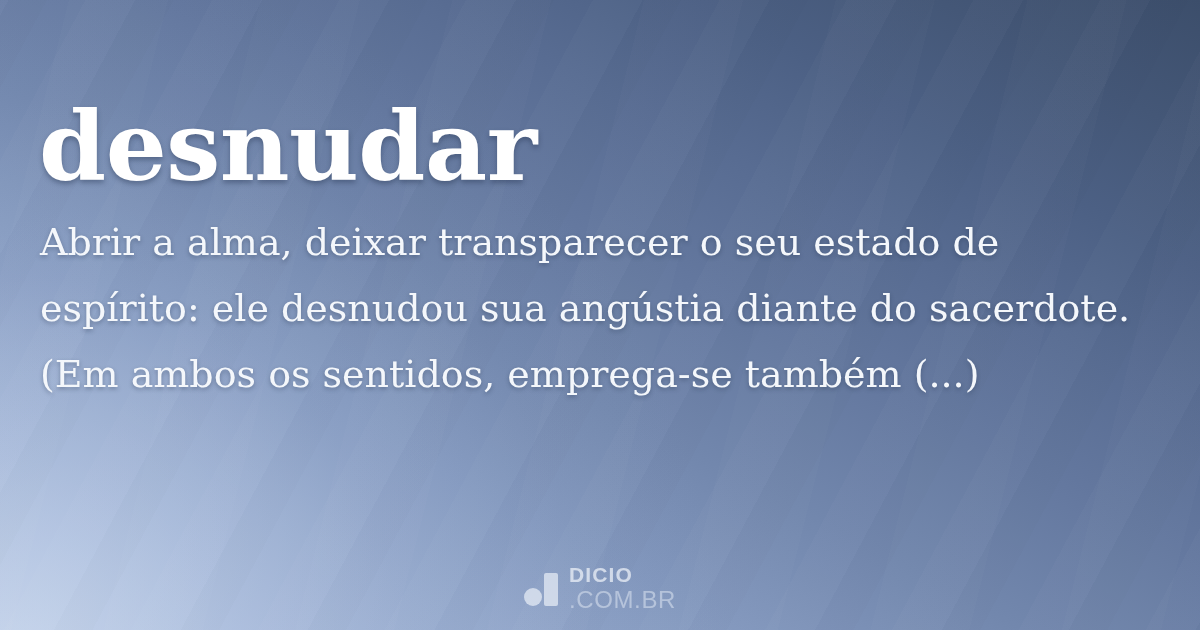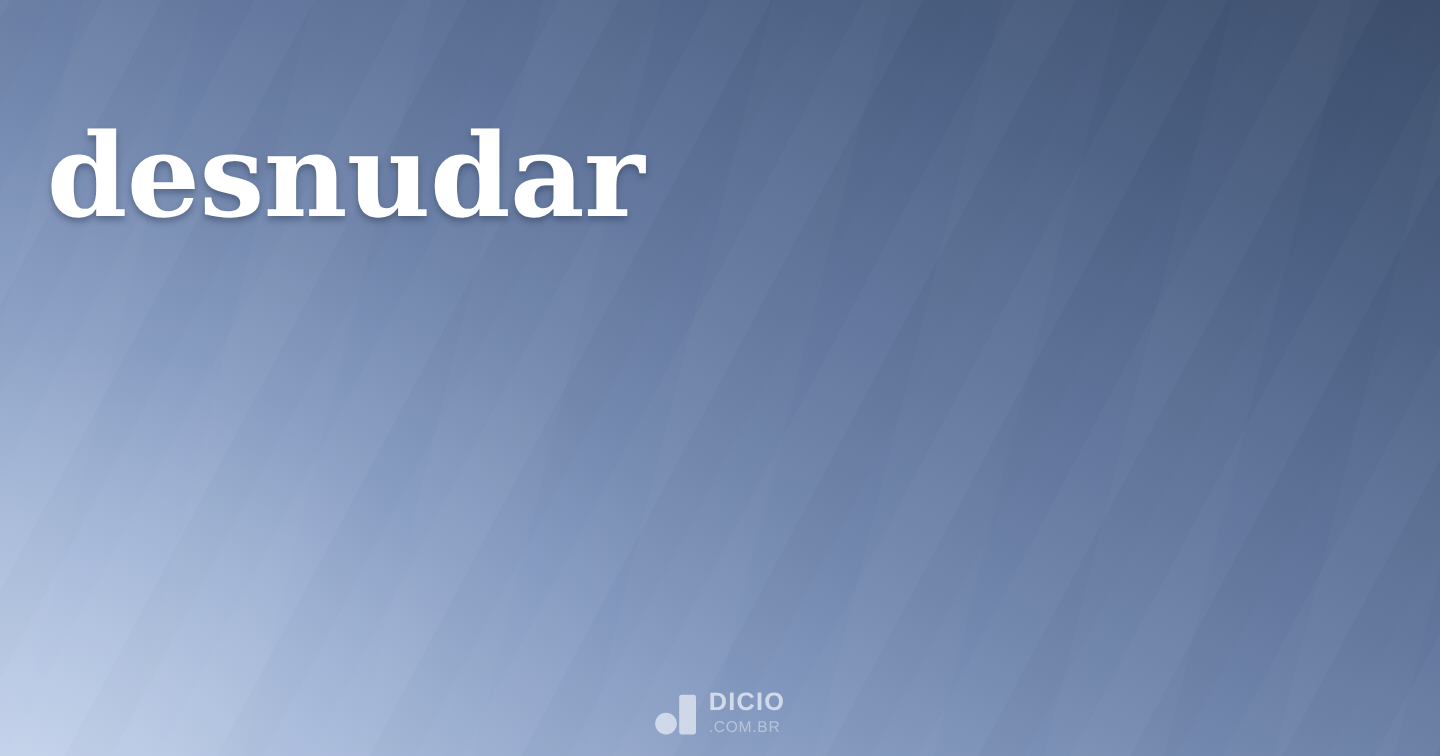--- a/index.html
+++ b/index.html
@@ -150,21 +150,21 @@
     font-family: "Liberation Sans", sans-serif;
   }
   .logo-name {
     font-size: 21px;
     font-weight: 700;
     letter-spacing: 1.1px;
     color: #f0f4fa;
   }
   .logo-tld {
     margin-top: 3px;
-    font-size: 13px;
+    font-size: 24px;
     font-weight: 400;
     letter-spacing: 0.6px;
     color: #d3ddec;
     opacity: 0.86;
   }
 </style>
 </head>
 <body>
 
 <div class="og-card">
@@ -172,20 +172,21 @@
   <div class="bg-base"></div>
   <div class="bg-bloom"></div>
   <div class="bg-rays"></div>
   <div class="bg-rays2"></div>
 
   <div class="content">
 
     <h1 class="word-title">desnudar</h1>
 
     <div class="definition">
+      <p class="sense">Abrir a alma, deixar transparecer o seu estado de espírito: ele desnudou sua angústia diante do sacerdote. (Em ambos os sentidos, emprega-se também (...)</p>
     </div>
 
     <div class="logo">
       <div class="logo-mark">
         <span class="logo-dot"></span>
         <span class="logo-bar"></span>
       </div>
       <div class="logo-text">
         <span class="logo-name">DICIO</span>
         <span class="logo-tld">.COM.BR</span>

